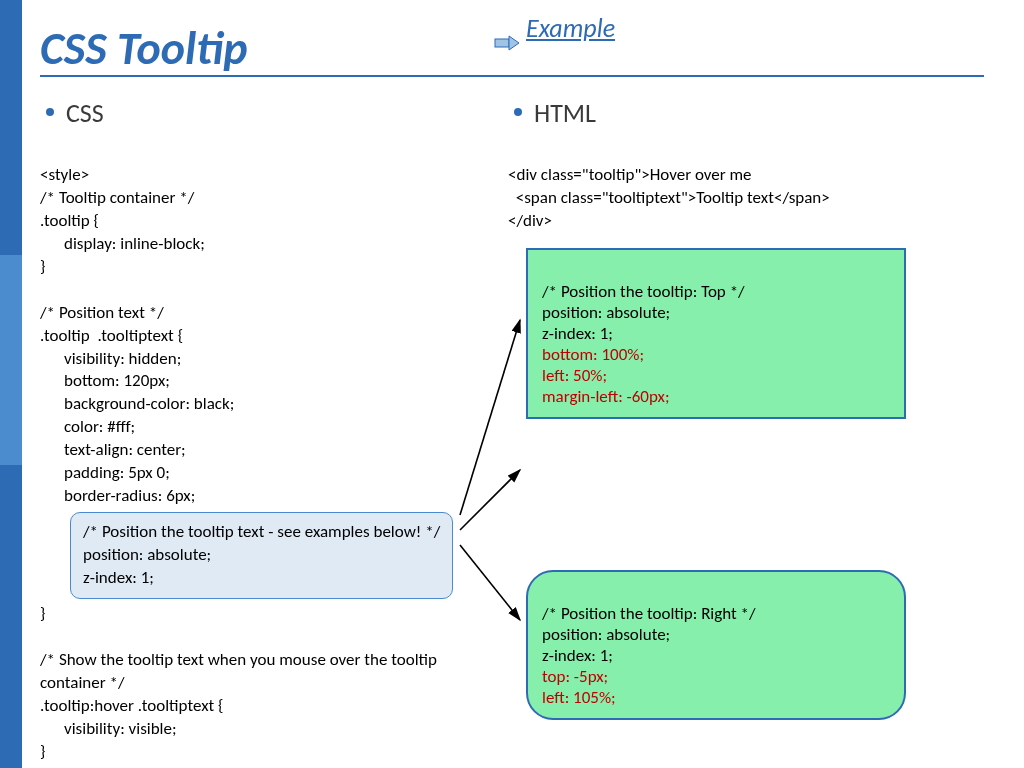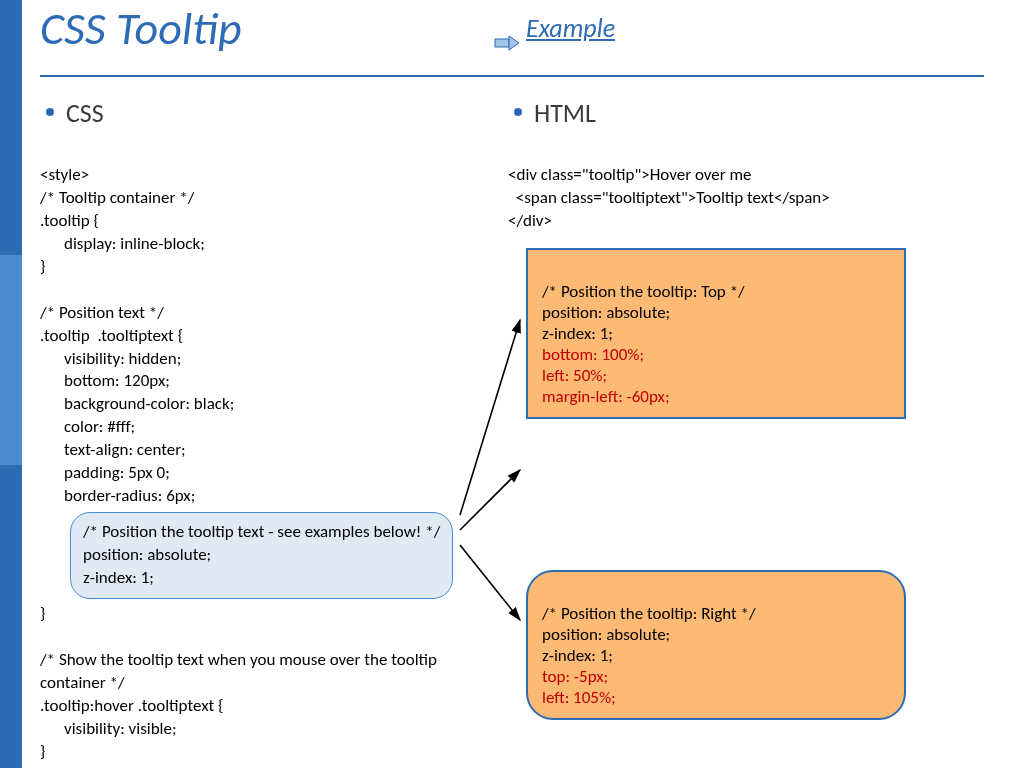--- a/index.html
+++ b/index.html
@@ -1,30 +1,30 @@
 <!DOCTYPE html>
 <html><head>
 <meta charset="utf-8">
 <style>
   html,body{margin:0;padding:0;width:1024px;height:768px;font-family:"Calibri","Segoe UI",sans-serif;background:#fff;color:#000;}
   .slide{position:relative;width:1024px;height:768px;overflow:hidden;}
   .sidebar{position:absolute;left:0;top:0;width:22px;height:768px;background:#2e6bb5;}
   .sidebar2{position:absolute;left:0;top:255px;width:22px;height:210px;background:#4b8ccf;}
-  .title{position:absolute;left:40px;top:0;font-size:46px;color:#2e6bb5;font-style:italic;}
+  .title{position:absolute;left:40px;top:20px;font-size:46px;color:#2e6bb5;font-style:italic;font-weight:bold;}
   .example-link{position:absolute;left:526px;top:12px;font-size:26px;color:#2e6bb5;font-style:italic;text-decoration:underline;}
   .arrow-icon{position:absolute;left:494px;top:34px;}
   .hr{position:absolute;left:40px;top:75px;width:944px;height:0;border-top:2px solid #2e6bb5;}
   .col-left{position:absolute;left:40px;top:96px;width:450px;font-size:17px;line-height:1.35;}
   .col-right{position:absolute;left:508px;top:96px;width:470px;font-size:17px;line-height:1.35;}
   .section-head{font-size:26px;color:#3a3a3a;margin:0 0 10px 26px;position:relative;}
   .section-head::before{content:"";position:absolute;left:-20px;top:12px;width:8px;height:8px;border-radius:50%;background:#2e6bb5;}
   .code{font-size:17px;white-space:pre;}
   .ind{padding-left:24px;display:block;}
-  .callout{border:1.5px solid #4a8ad0;border-radius:20px;background:#dfeaf5;padding:8px 12px;margin:4px 0 4px 30px;display:inline-block;}
-  .box{border:2px solid #2e6bb5;padding:10px 14px;margin:0;background:#fdba74;width:380px;box-sizing:border-box;}
+  .callout{border:1.5px solid #4a8ad0;border-radius:10px;background:#dfeaf5;padding:8px 12px;margin:4px 0 4px 30px;display:inline-block;}
+  .box{border:2px solid #2e6bb5;padding:10px 14px;margin:0;background:#86efac;width:380px;box-sizing:border-box;}
   .box .red{color:#c00000;}
   .box-top{position:absolute;left:526px;top:248px;}
   .box-left{position:absolute;left:526px;top:415px;}
   .box-right{position:absolute;left:526px;top:570px;border-radius:27px;}
   svg.arrows{position:absolute;left:0;top:0;pointer-events:none;}
 </style>
 </head>
 <body>
 
 <div class="slide">

